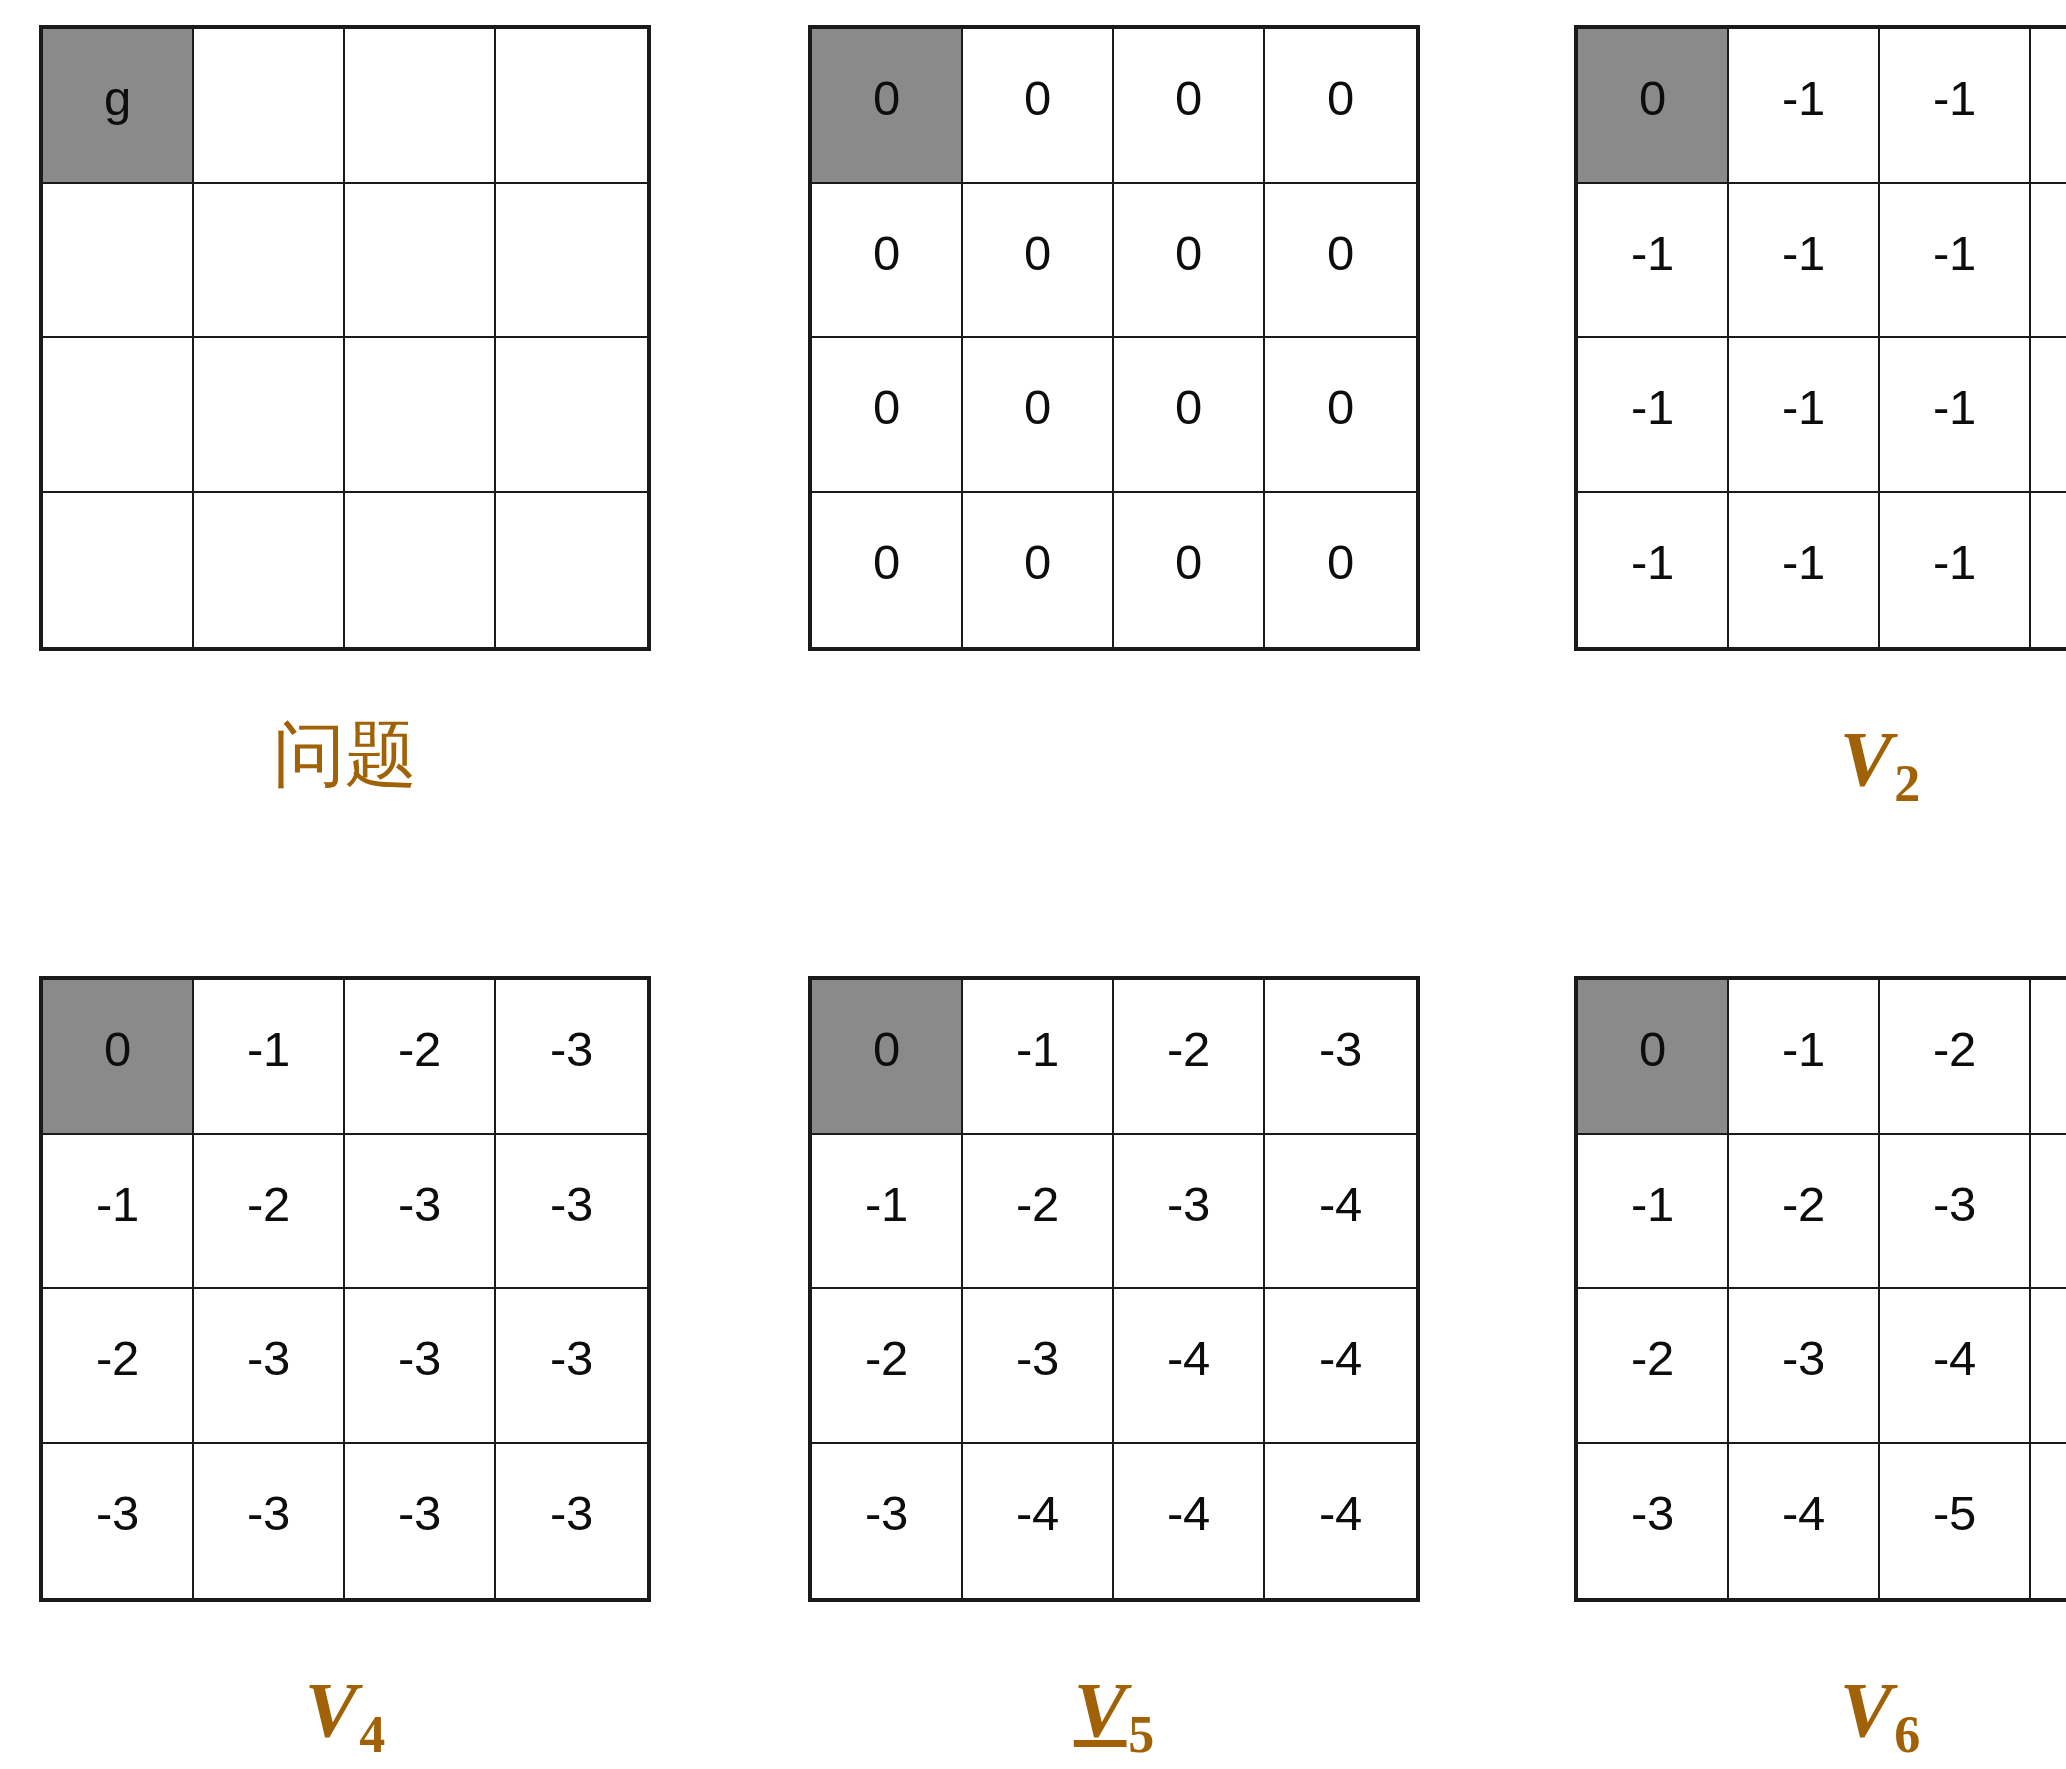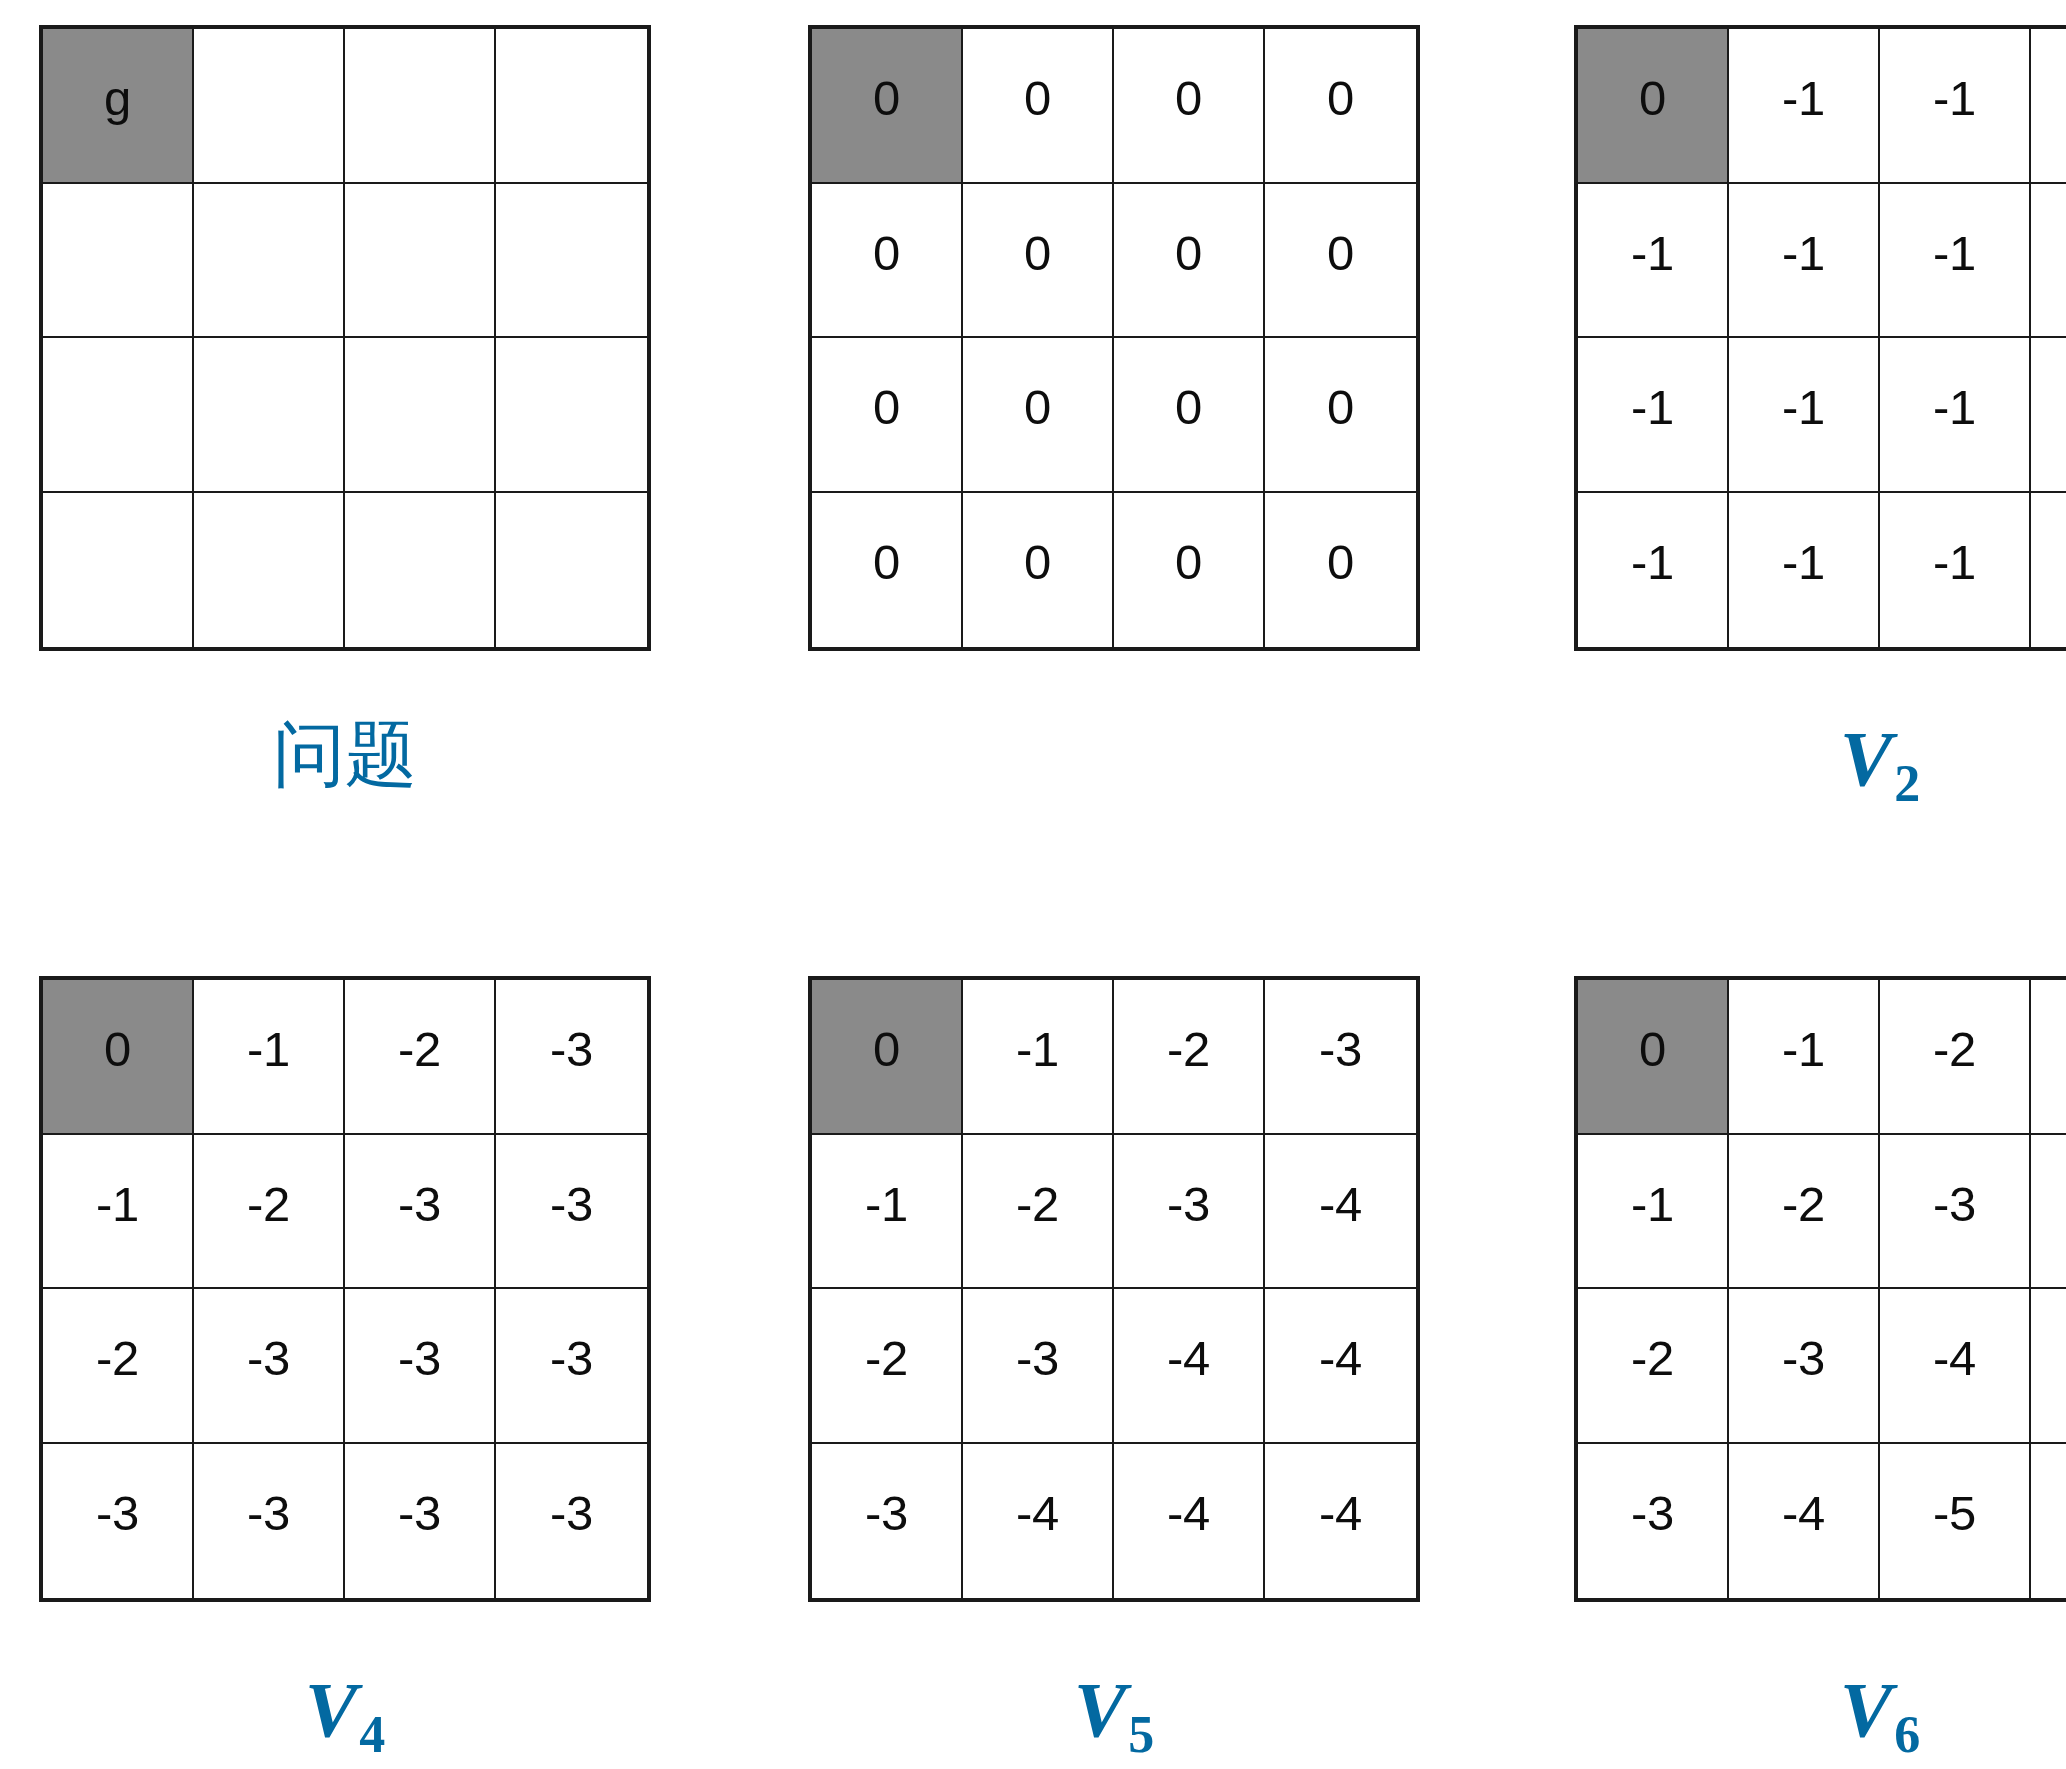--- a/index.html
+++ b/index.html
@@ -55,21 +55,21 @@
   .cell:nth-child(n+13) { border-bottom: none; }
 
   .cell.shaded {
     background: #8a8a8a;
   }
 
   .caption {
     position: absolute;
     width: 612px;
     text-align: center;
-    color: #0369a1;
+    color: #a16207;
   }
 
   .caption-cjk {
     font-family: "Liberation Serif", "DejaVu Serif", serif;
     font-size: 72px;
     line-height: 1;
   }
 
   .caption-v {
     font-family: "Liberation Serif", "DejaVu Serif", serif;
@@ -187,21 +187,21 @@
         <div class="cell">-2</div>
         <div class="cell">-3</div>
         <div class="cell">-4</div>
         <div class="cell">-4</div>
         <div class="cell">-3</div>
         <div class="cell">-4</div>
         <div class="cell">-4</div>
         <div class="cell">-4</div>
       </div>
     </div>
-    <div class="caption caption-v" style="left: 808px; top: 1670px; width: 612px;"><span>V</span><span class="sub">5</span></div>
+    <div class="caption caption-v" style="left: 808px; top: 1670px; width: 612px; text-decoration: underline;"><span>V</span><span class="sub">5</span></div>
     <div class="grid-block" style="left: 1574px; top: 976px;">
       <div class="grid">
         <div class="cell shaded">0</div>
         <div class="cell">-1</div>
         <div class="cell">-2</div>
         <div class="cell">-3</div>
         <div class="cell">-1</div>
         <div class="cell">-2</div>
         <div class="cell">-3</div>
         <div class="cell">-4</div>

